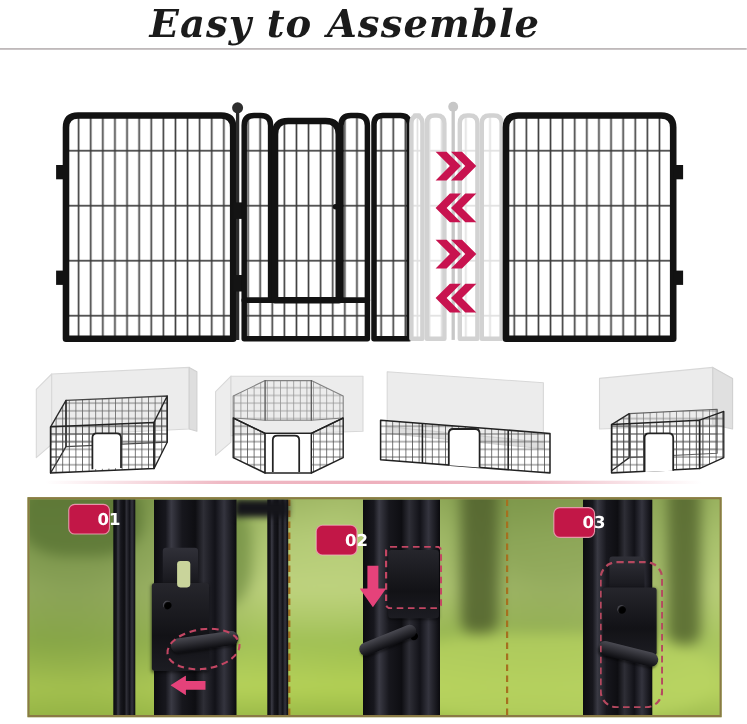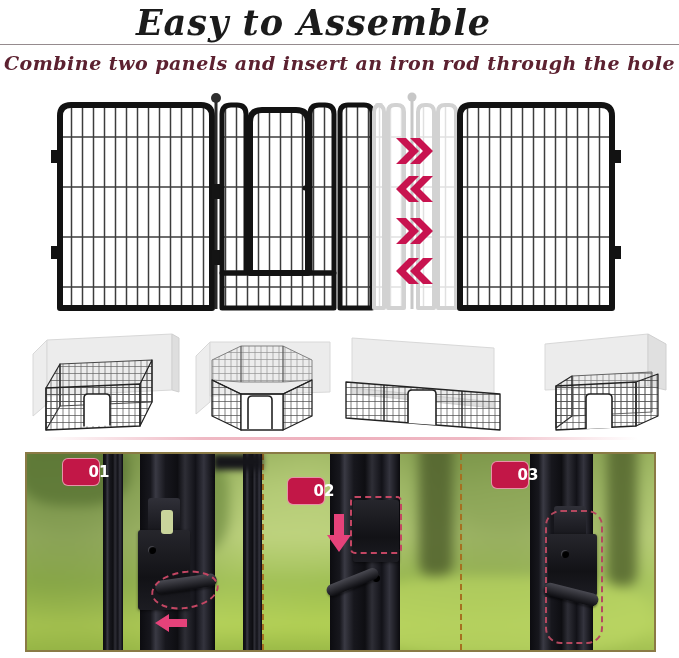--- a/index.html
+++ b/index.html
@@ -45,21 +45,20 @@
   .dash-rect{position:absolute;border:2px dashed #c34663;z-index:5;}
   .ann-arrow{position:absolute;z-index:6;}
 </style>
 </head>
 <body>
 
 <div class="page">
 
   <div class="title">Easy to Assemble</div>
   <div class="divider"></div>
-  <div class="subtitle">Combine two panels and insert an iron rod through the hole</div>
 
   <svg class="assembly" width="679" height="232" viewBox="0 0 679 232">
     <defs>
       <pattern id="gridD" width="11" height="50" patternUnits="userSpaceOnUse">
         <line x1="5.5" y1="0" x2="5.5" y2="50" stroke="#3c3c3c" stroke-width="1.5"></line>
         <line x1="0" y1="49" x2="11" y2="49" stroke="#3c3c3c" stroke-width="1.5"></line>
       </pattern>
       <pattern id="gridL" width="11" height="50" patternUnits="userSpaceOnUse">
         <line x1="5.5" y1="0" x2="5.5" y2="50" stroke="#e0e0e0" stroke-width="1.5"></line>
         <line x1="0" y1="49" x2="11" y2="49" stroke="#e0e0e0" stroke-width="1.5"></line>
@@ -191,21 +190,21 @@
 
     <div class="sep" style="left:235px;"></div>
     <div class="sep" style="left:433px;"></div>
 
     <div class="badge" style="left:35px;top:4px;">
       <span>01</span>
     </div>
     <div class="badge" style="left:260px;top:23px;">
       <span>02</span>
     </div>
-    <div class="badge" style="left:464px;top:7px;">
+    <div class="badge" style="left:476px;top:7px;">
       <span>03</span>
     </div>
 
     <div class="post" style="left:76px;width:20px;"></div>
     <div class="post" style="left:113px;width:75px;"></div>
     <div class="post" style="left:216px;width:19px;"></div>
     <div class="rail" style="left:186px;top:0;width:49px;height:16px;"></div>
     <div class="tab" style="left:121px;top:44px;width:32px;height:36px;"></div>
     <div class="plate" style="left:111px;top:76px;width:52px;height:80px;"></div>
     <div class="slot" style="left:134px;top:56px;width:12px;height:24px;"></div>

